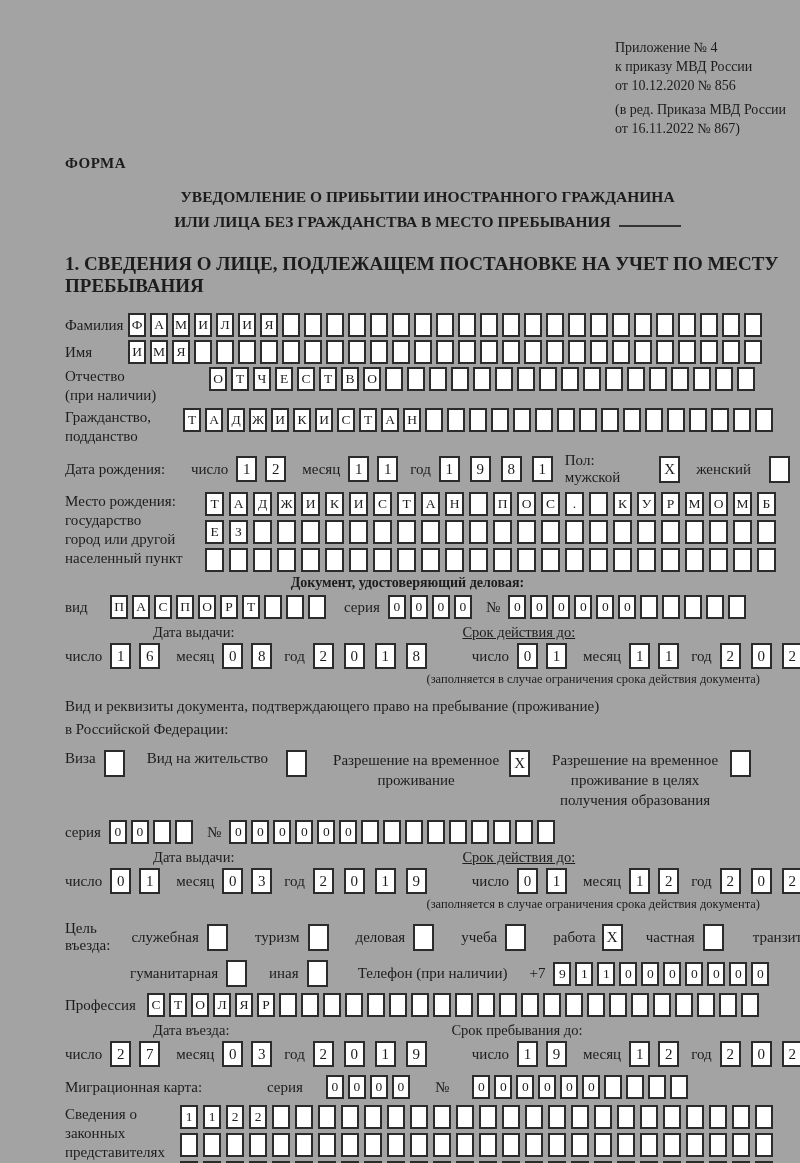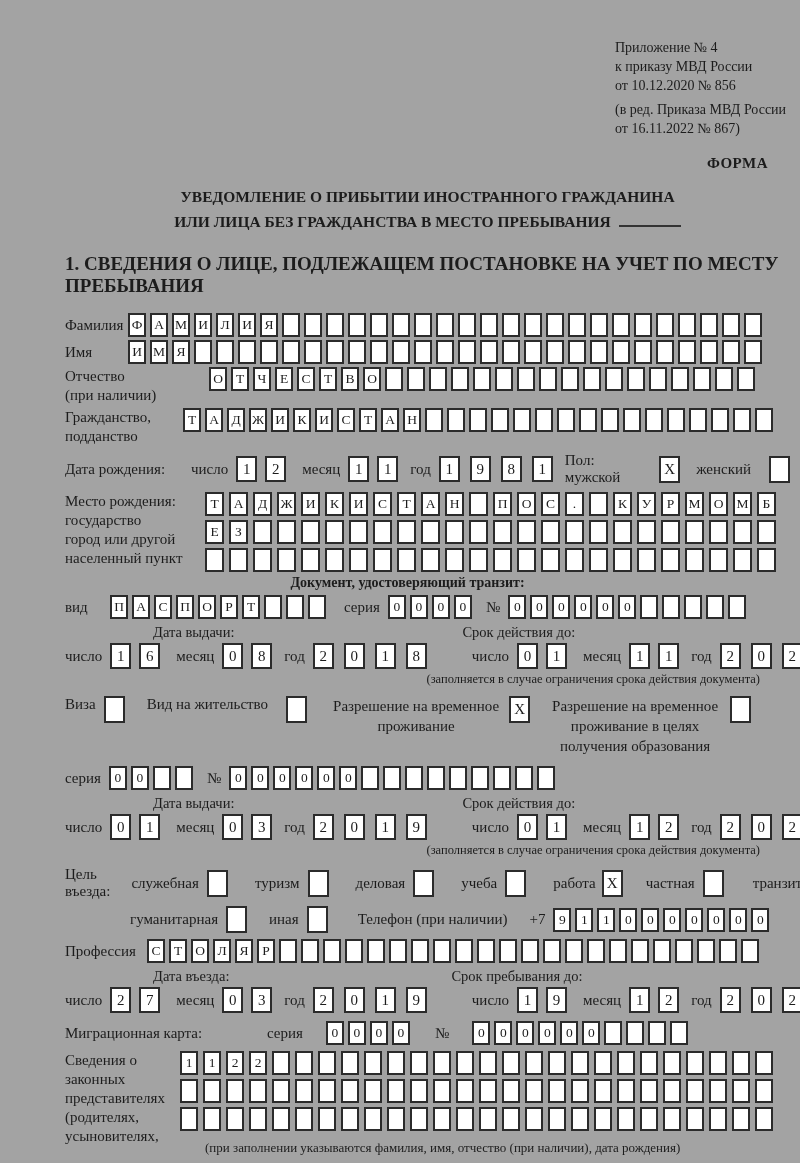--- a/index.html
+++ b/index.html
@@ -4,21 +4,21 @@
 <style>
   html,body{margin:0;padding:0;background:#ffffff;}
   .page{
     width:800px;height:1163px;box-sizing:border-box;background:#a3a3a3;
     font-family:"Liberation Serif","DejaVu Serif",serif;color:#1c1c1c;
     padding:38px 10px 10px 65px;overflow:hidden;position:relative;
   }
   
   .ref{margin-left:550px;width:220px;font-size:14px;line-height:19px;}
   .ref .sub{margin-top:5px;}
-  .forma{text-align:right;font-weight:bold;font-size:15px;margin:17px 22px 0 0;letter-spacing:.5px;}
+  .forma{text-align:left;font-weight:bold;font-size:15px;margin:17px 22px 0 0;letter-spacing:.5px;}
   .title{text-align:center;font-weight:bold;font-size:15.5px;line-height:25px;margin-top:12px;}
   .title-blank{display:inline-block;width:62px;border-bottom:2px solid #333;height:14px;margin-left:8px;}
   .section-heading{font-weight:bold;font-size:19px;margin-top:19px;margin-bottom:16px;}
   
   .frow{display:flex;align-items:center;margin-bottom:3px;font-size:15px;}
   .frow.top{align-items:flex-start;}
   .lblcol{flex:0 0 auto;line-height:19px;}
   .w63{width:63px;} .w144{width:144px;} .w118{width:118px;} .w140{width:140px;}
   .w45{width:45px;} .w82{width:82px;} .w187{width:187px;} .w115{width:115px;}
   
@@ -29,21 +29,21 @@
   }
   .cells.wide{gap:5px;} .cells.wide .cell{width:19px;}
   .cells.g5{gap:5px;}
   .cellrows{display:flex;flex-direction:column;gap:4px;}
   
   .dcells{display:flex;gap:8px;flex:0 0 auto;}
   .dcells .cell{width:21px;height:26px;font-size:15px;}
   .dcells.year{gap:10px;}
   .drow{display:flex;align-items:center;font-size:15px;margin-top:2px;}
   .dates-labels{display:flex;font-size:14.5px;margin-top:5px;}
-  .dl1{margin-left:88px;} .dl2{margin-left:228px;} .dl2e{margin-left:222px;font-family:Liberation Serif, serif;}
+  .dl1{margin-left:88px;} .dl2{margin-left:228px;text-decoration:underline;} .dl2e{margin-left:222px;font-family:Liberation Serif, serif;}
   .note{font-size:12.5px;margin:3px 30px 4px auto;width:fit-content;}
   
   .checkbox{
     box-sizing:border-box;flex:0 0 auto;width:21px;height:27px;border:2px solid #2b2b2b;
     display:flex;align-items:center;justify-content:center;font-size:15px;background:#fff;
   }
   .intro{font-size:15px;line-height:23px;margin-top:8px;}
   .stay-row{display:flex;align-items:flex-start;margin-top:9px;font-size:15px;}
   .stack{text-align:center;line-height:20px;}
   .opt{display:flex;align-items:center;}
@@ -326,21 +326,21 @@
           <span class="cell"></span>
           <span class="cell"></span>
           <span class="cell"></span>
           <span class="cell"></span>
           <span class="cell"></span>
           <span class="cell"></span>
         </div>
     </div>
   </div>
 
-  <div class="doc-heading">Документ, удостоверяющий транзит:</div>
+  <div class="doc-heading">Документ, удостоверяющий деловая:</div>
 
   <div class="frow">
     <div class="lblcol w45">вид</div>
     <div class="cells">
         <span class="cell">П</span>
         <span class="cell">А</span>
         <span class="cell">С</span>
         <span class="cell">П</span>
         <span class="cell">О</span>
         <span class="cell">Р</span>
@@ -407,20 +407,24 @@
       </span>
     <span class="ml12 mr8">год</span>
     <span class="dcells year">
         <span class="cell">2</span>
         <span class="cell">0</span>
         <span class="cell">2</span>
       </span>
   </div>
   <div class="note">(заполняется в случае ограничения срока действия документа)</div>
 
+  <div class="intro">
+    <div>Вид и реквизиты документа, подтверждающего право на пребывание (проживание)</div>
+    <div>в Российской Федерации:</div>
+  </div>
 
   <div class="stay-row">
     <span class="mr8">Виза</span>
     <span class="checkbox"></span>
     <span class="ml22 mr8">Вид на жительство</span>
     <span class="checkbox ml10"></span>
     <span class="stack ml26">
       <div>Разрешение на временное</div>
       <div>проживание</div>
     </span>

